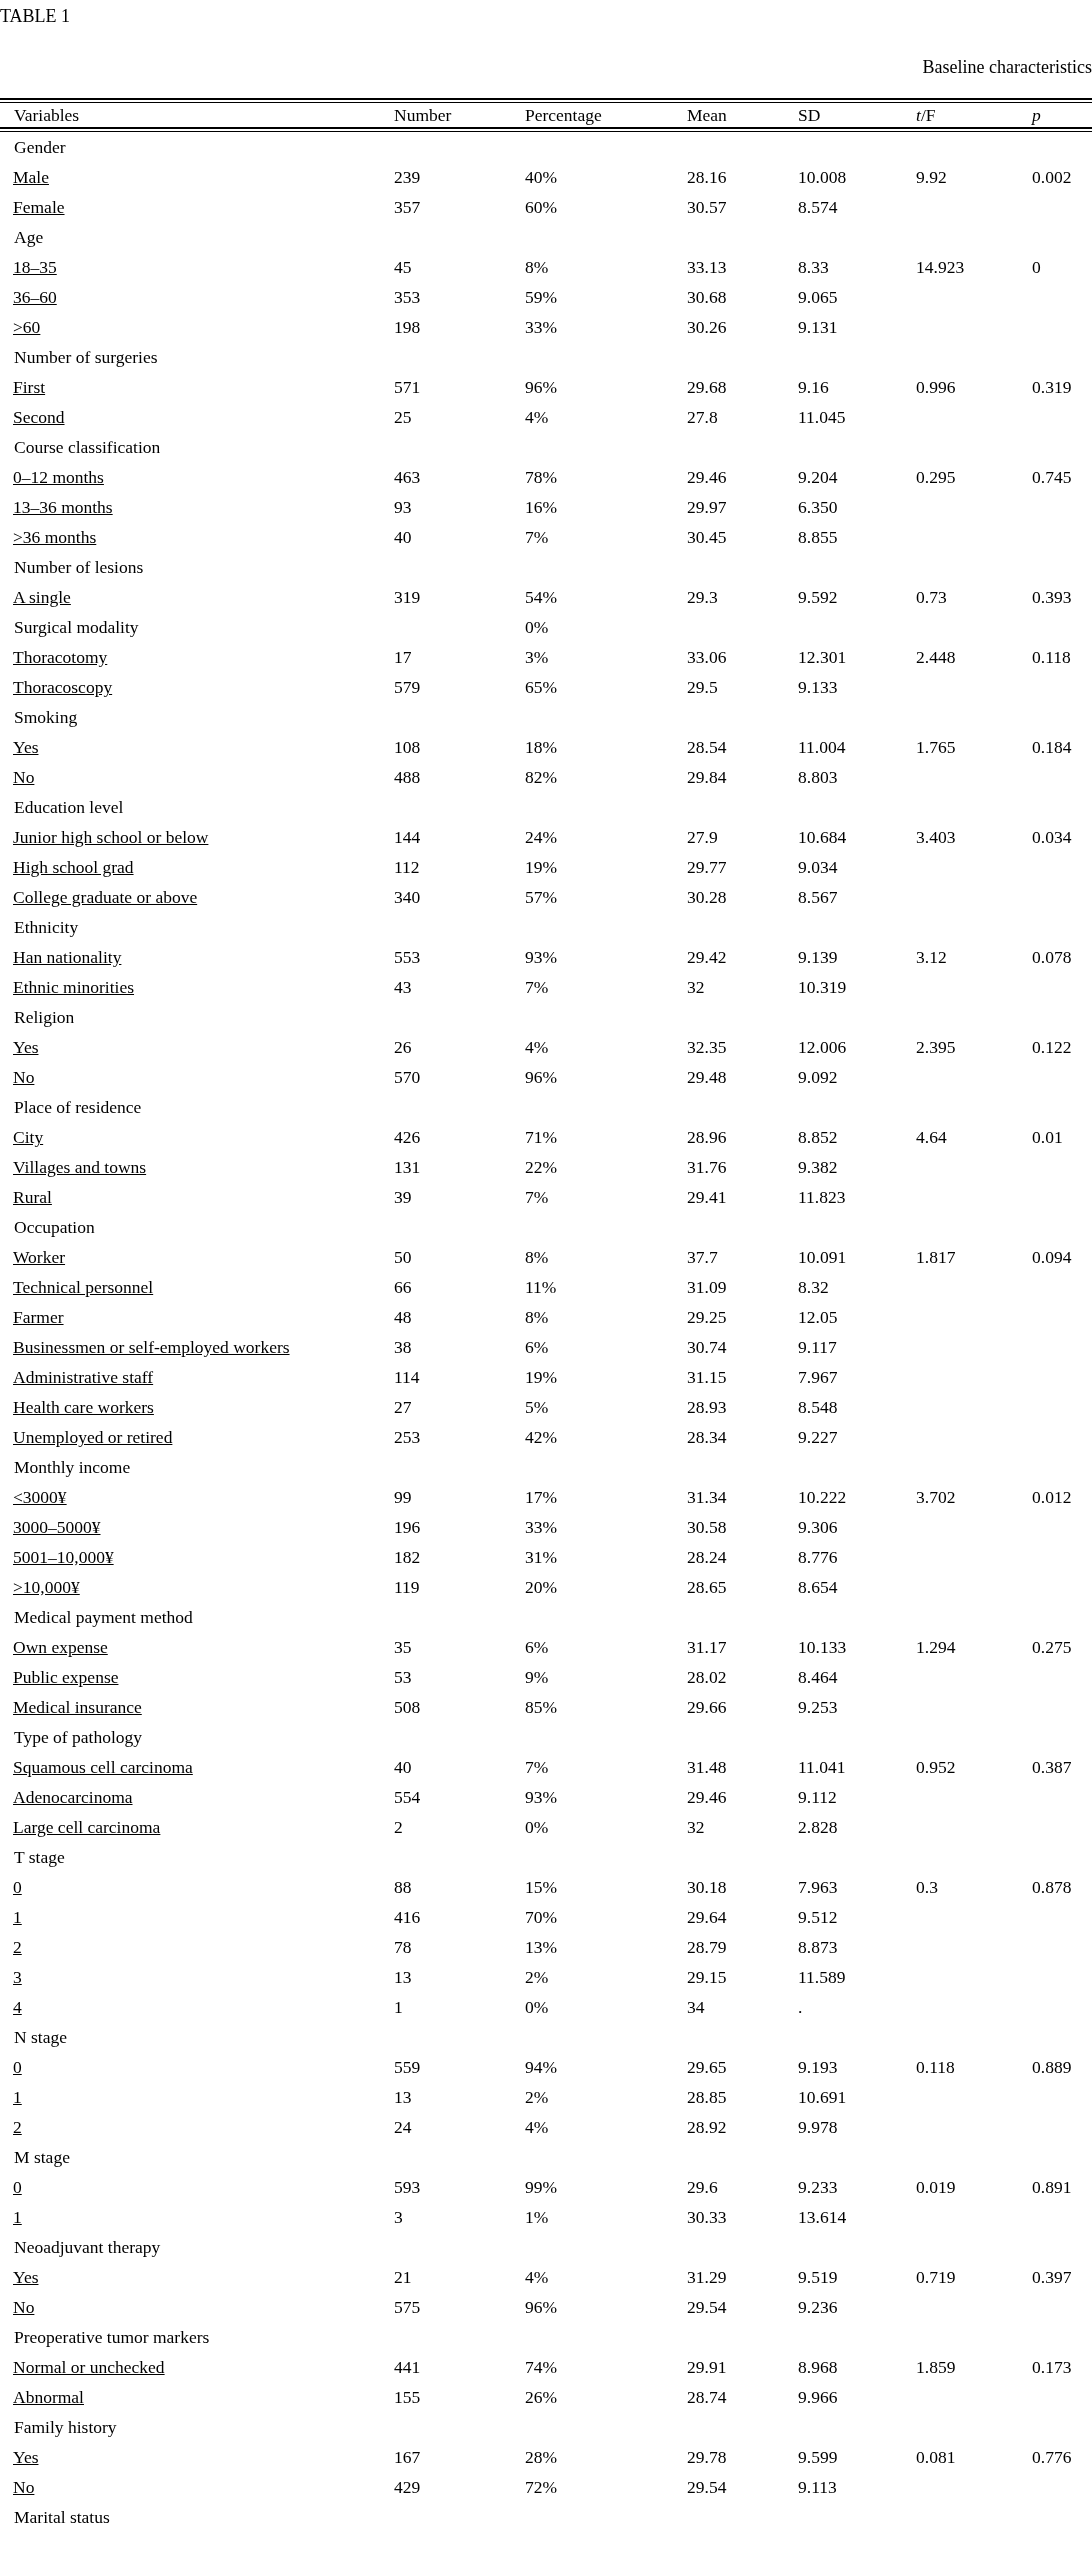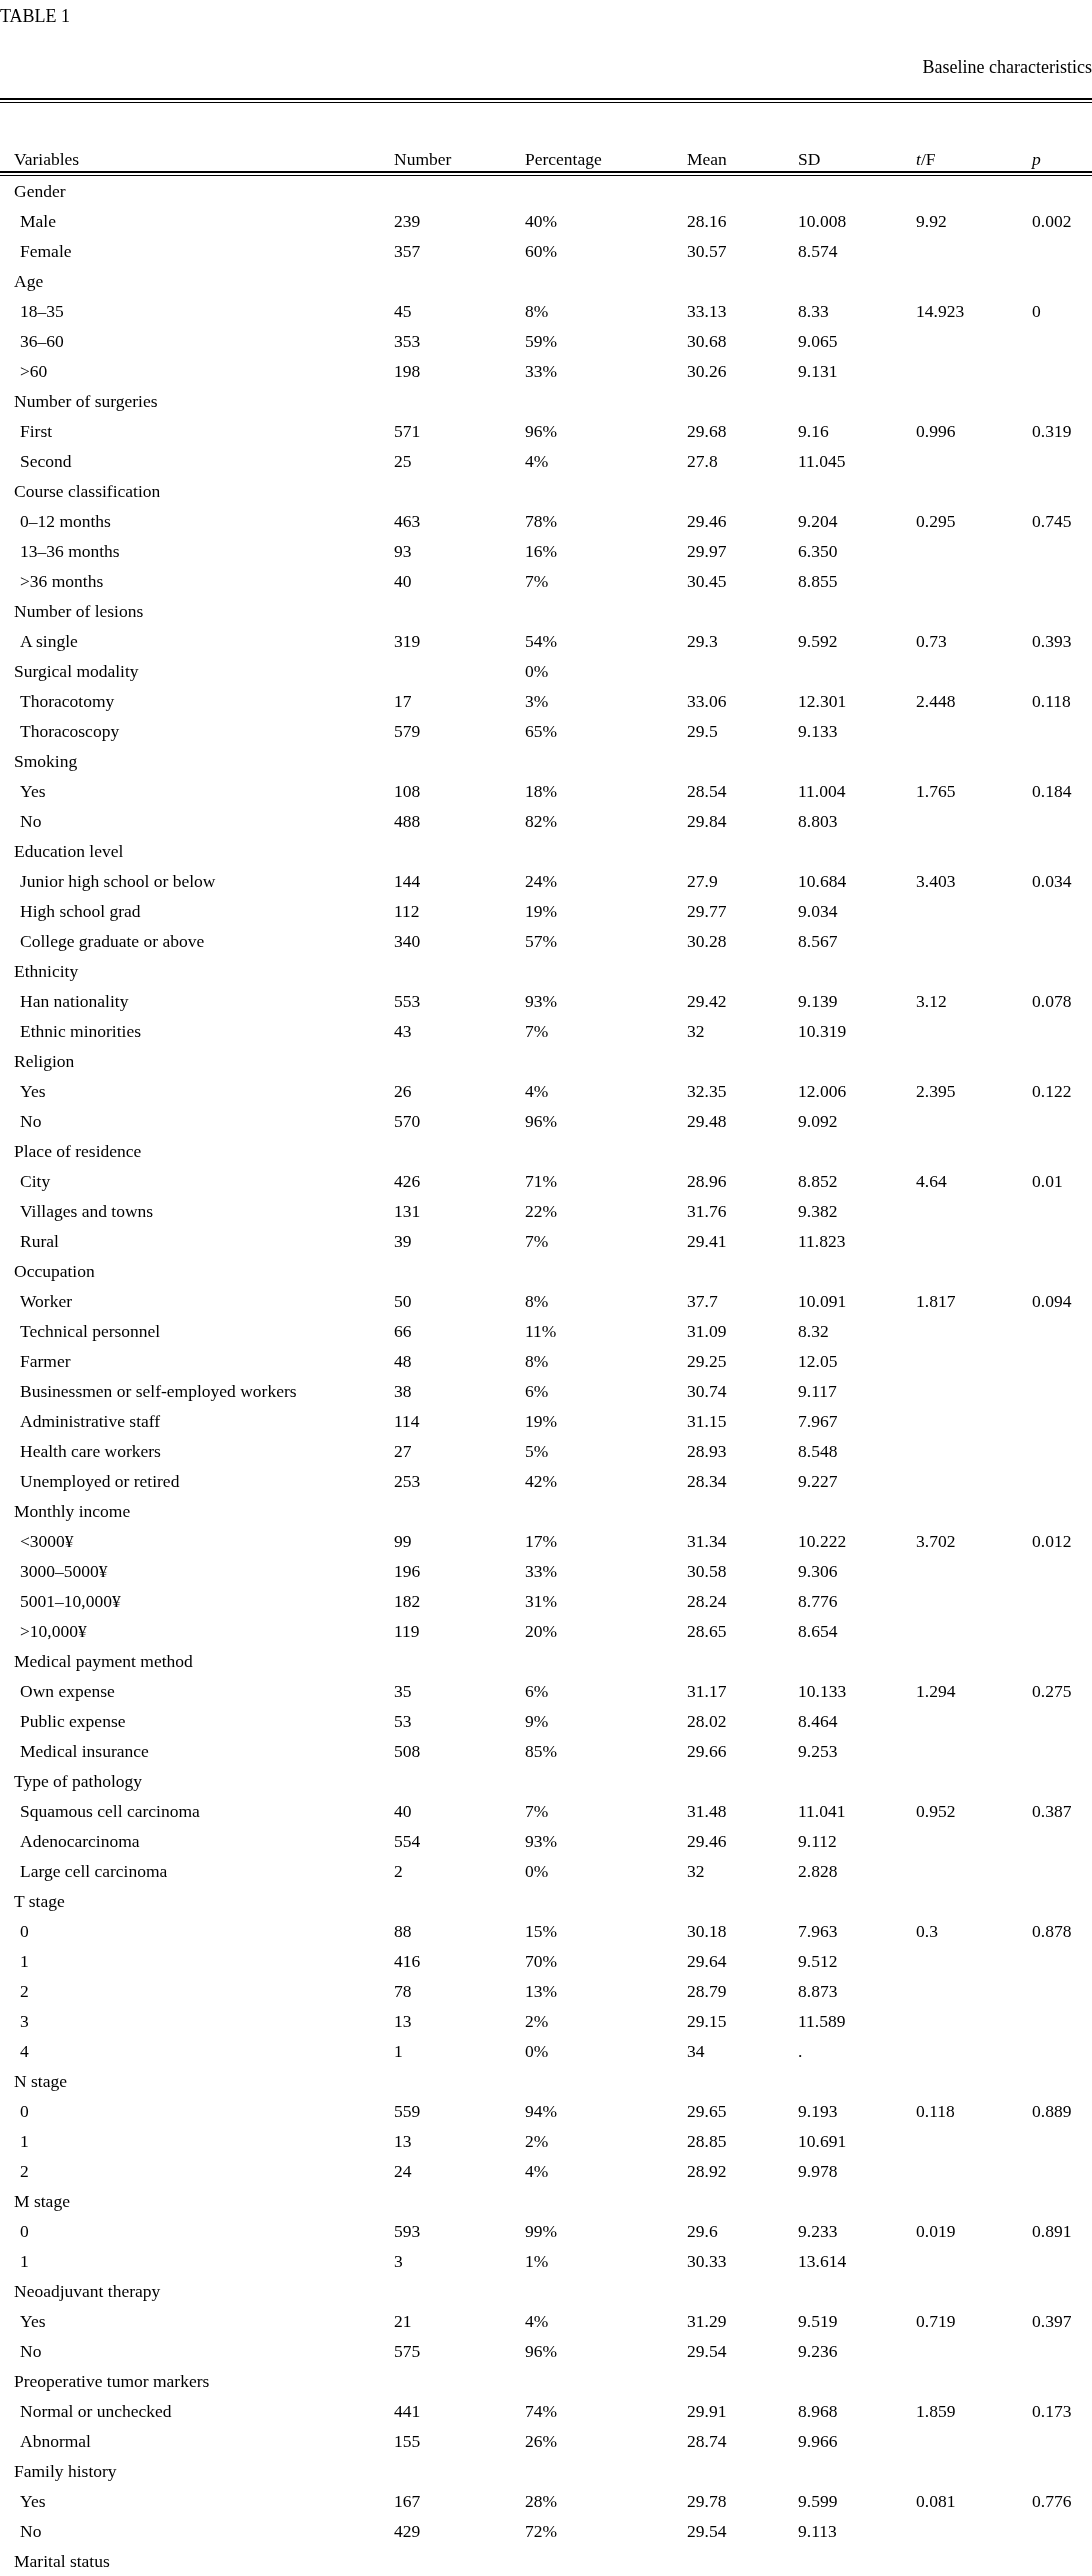--- a/index.html
+++ b/index.html
@@ -11,24 +11,24 @@
   .page{width:1092px;min-height:3552px;box-sizing:border-box;}
   .title{text-align:left;font-size:18px;line-height:21.6px;margin-top:6.2px;}
   .subtitle{text-align:right;font-size:18px;line-height:21.6px;margin-top:29px;}
   .rule-double{height:2.1px;border-top:2.6px solid #000;border-bottom:1px solid #000;}
   .rule-top{margin-top:19.6px;}
   .row{
     display:grid;
     grid-template-columns:394px 131px 162px 111px 118px 116px 59px;
     align-items:center;height:30px;font-size:17.5px;line-height:20.6px;
   }
-  .thead{height:24px;margin-top:44px;}
+  .thead{height:24px;}
   .cell{white-space:nowrap;overflow:visible;}
   .c0{padding-left:14px;}
-  .item .c0{padding-left:20px;}
+  .item .c0{padding-left:13px;text-decoration:underline;}
   .it{font-style:italic;}
 </style>
 </head>
 <body>
 
 <div class="page">
   <div class="title">TABLE 1</div>
   <div class="subtitle">Baseline characteristics</div>
 
   <div class="rule-double rule-top"></div>

